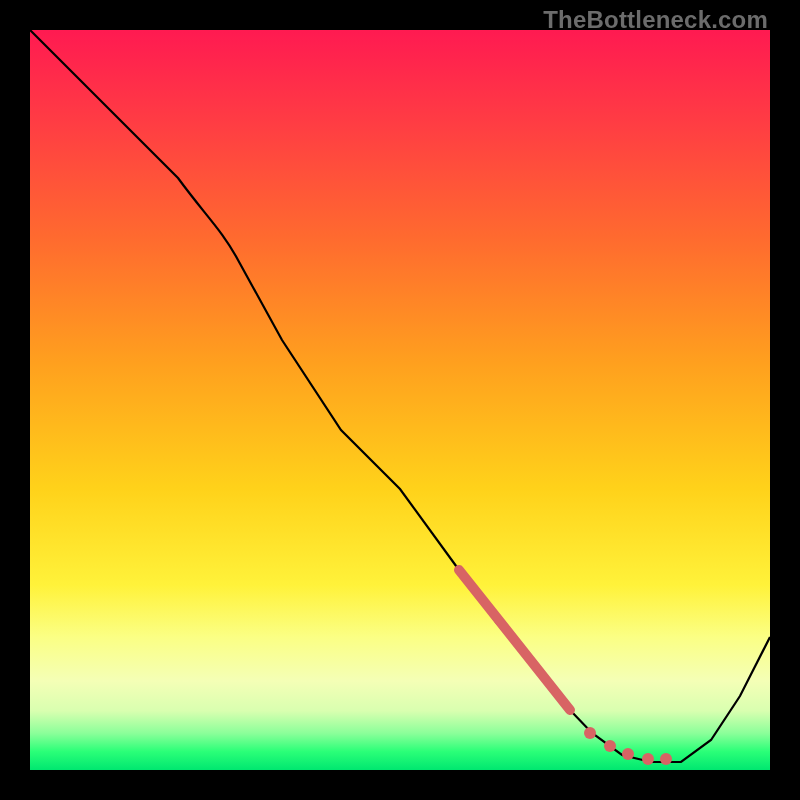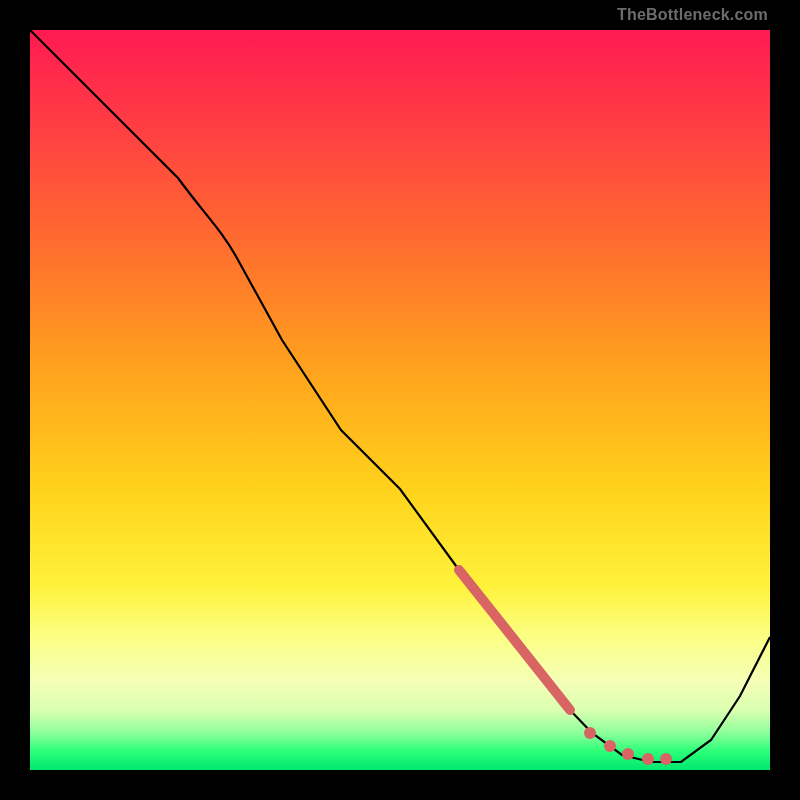--- a/index.html
+++ b/index.html
@@ -40,21 +40,21 @@
       #d9ffb0 92%,
       #8cff9a 95%,
       #2bff78 97.5%,
       #00e770 100%
     );
   }
   .watermark {
     position: absolute;
     top: 6px;
     right: 32px;
-    font-size: 16px;
+    font-size: 24px;
     font-weight: 600;
     color: #6c6c6c;
     letter-spacing: 0.2px;
     z-index: 50;
     user-select: none;
   }
   svg.overlay {
     position: absolute;
     inset: 0;
     width: 100%;

